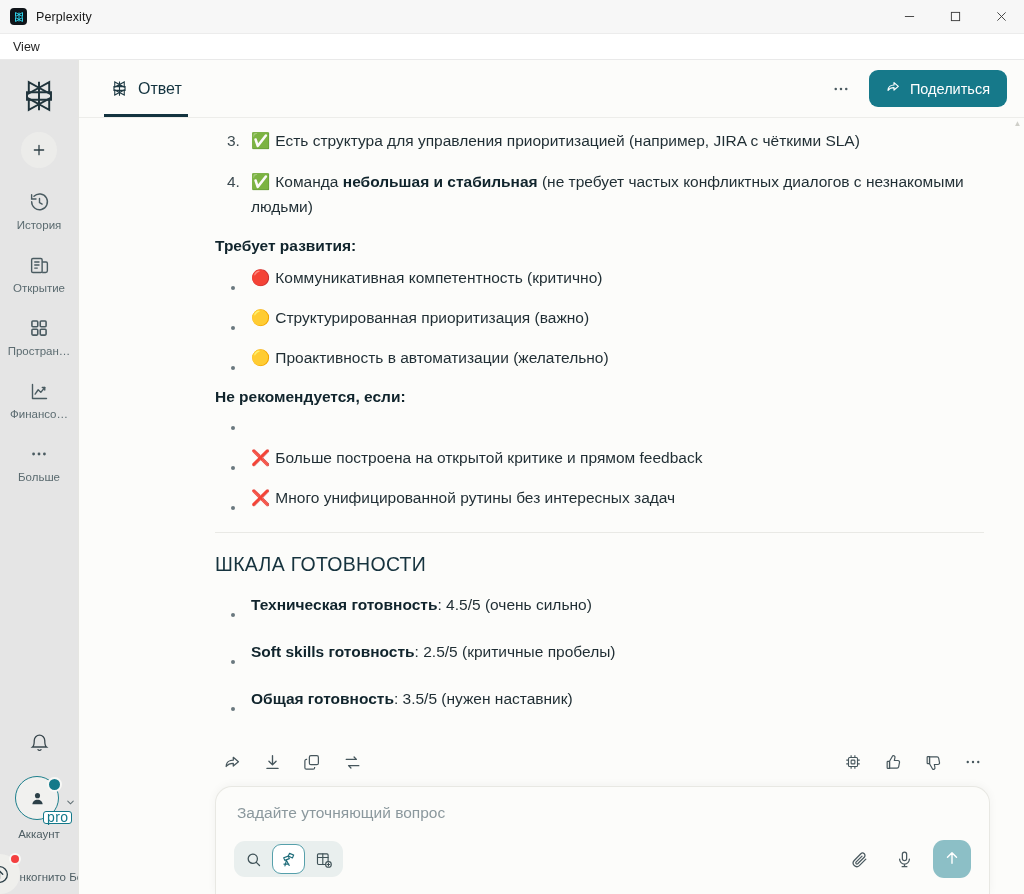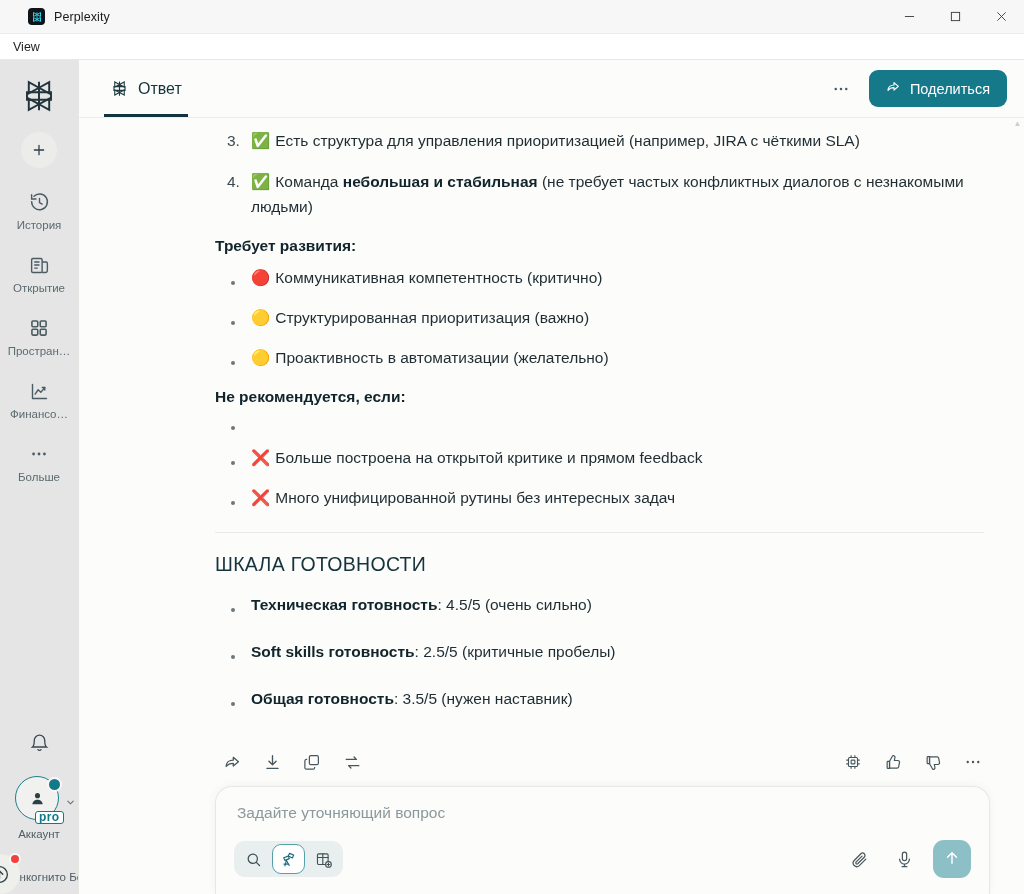--- a/index.html
+++ b/index.html
@@ -18,21 +18,21 @@
     background: #f7f7f7;
     display: flex;
     align-items: center;
     border-bottom: 1px solid #ececec;
     position: relative;
   }
   .tb-app {
     display: flex;
     align-items: center;
     gap: 9px;
-    padding-left: 28px;
+    padding-left: 10px;
   }
   .tb-logo {
     width: 17px; height: 17px;
     background: #0f1419;
     border-radius: 4px;
     display: flex; align-items: center; justify-content: center;
   }
   .tb-logo svg { display:block; }
   .tb-title {
     font-size: 12.5px;
@@ -143,27 +143,27 @@
     position: absolute; left: 2px; top: 0;
   }
   .avatar-dot {
     position: absolute; right: 3px; top: 1px;
     width: 15px; height: 15px; border-radius: 50%;
     background: #13798a;
     border: 2px solid #f8f8f6;
   }
   .pro-badge {
     position: absolute;
-    left: 22px; bottom: -2px;
+    left: 30px; bottom: -2px;
     background: #ffffff;
     color: #13798a;
     border: 1.4px solid #13798a;
     border-radius: 3px;
-    font-size: 12px;
-    font-weight: bold;
+    font-size: 14px;
+    font-weight: normal;
     letter-spacing: .4px;
     padding: 0 3px;
     line-height: 11px;
   }
   .acct-chev {
     position: absolute; right: -11px; top: 18px;
     color: #5f6e73;
   }
   .acct-lbl {
     margin-top: 6px;
@@ -306,21 +306,21 @@
 
   .sec-head {
     font-size: 15.5px;
     font-weight: bold;
     color: #10242c;
     margin: 18px 0 10px 0;
   }
 
   .ul-row {
     display: flex;
-    align-items: center;
+    align-items: flex-end;
     margin-bottom: 15px;
   }
   .ul-dot {
     width: 36px;
     min-width: 36px;
     display: flex;
     justify-content: center;
     padding-top: 10px;
   }
   .ul-dot i {

